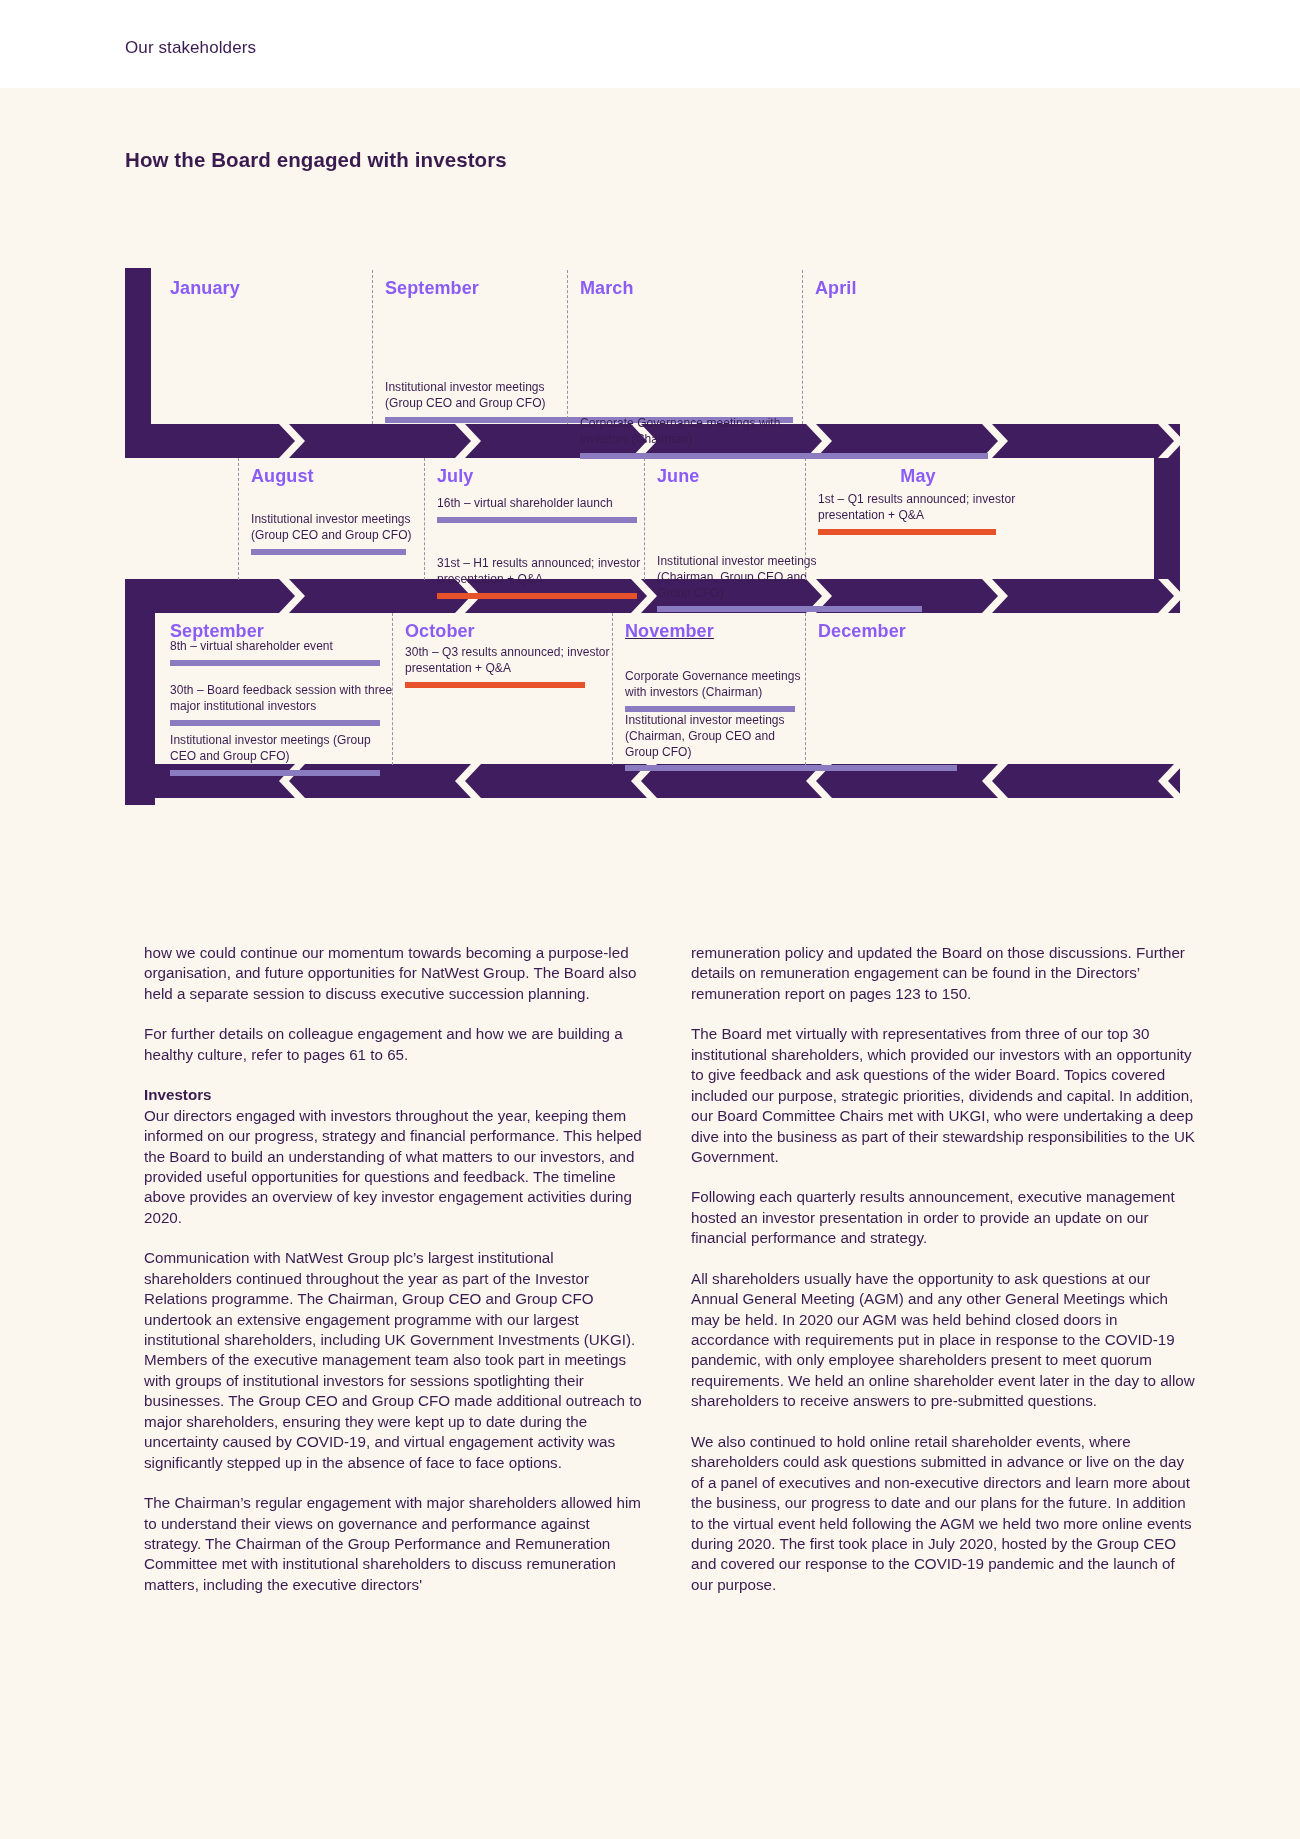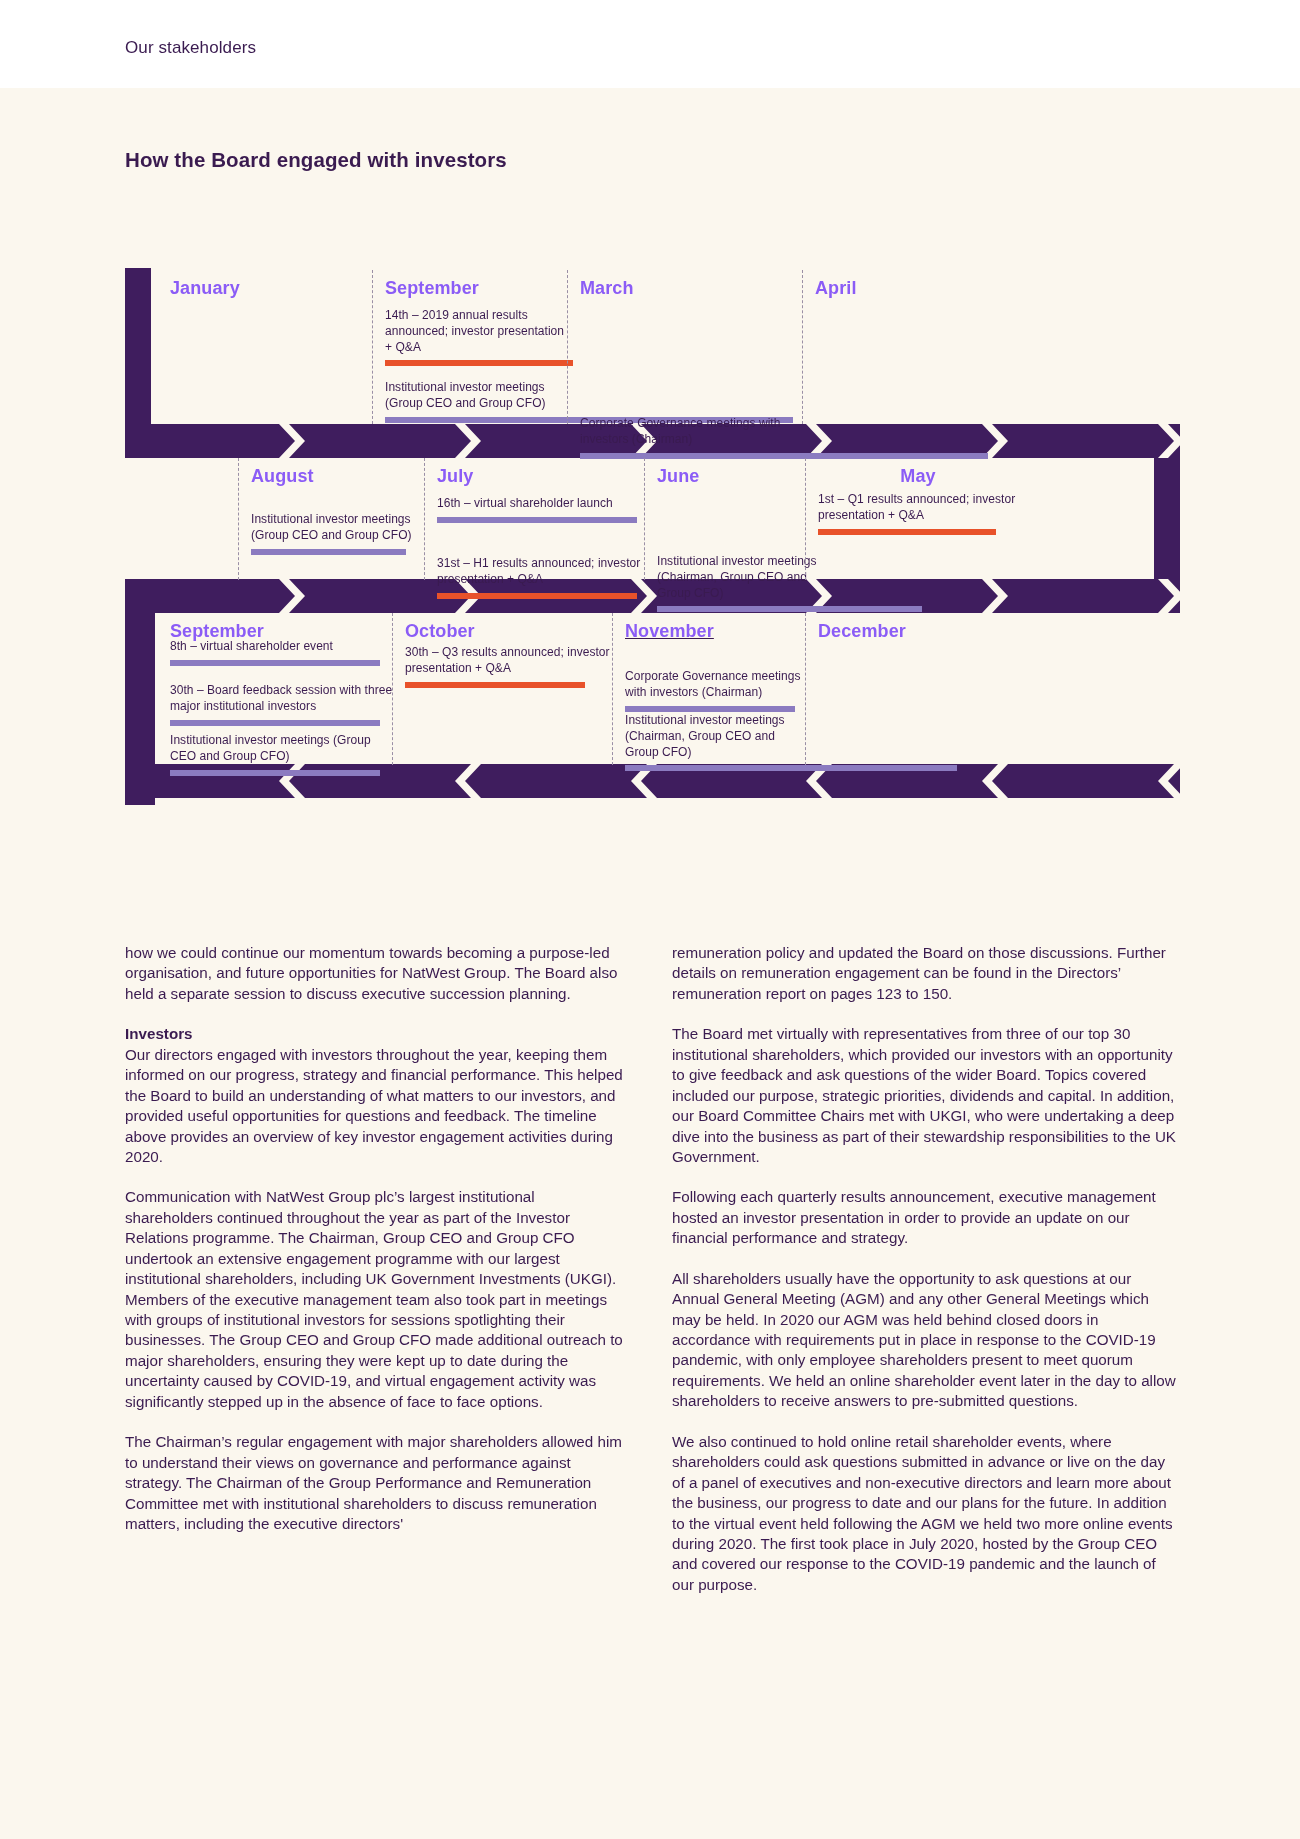--- a/index.html
+++ b/index.html
@@ -50,21 +50,21 @@
   
   .mcell{position:absolute;}
   .mname{font-size:18px;font-weight:bold;color:#8b5cf6;letter-spacing:.1px;}
   .mtext{font-size:12px;color:#3A1B50;line-height:1.32;letter-spacing:.05px;}
   .vdash{position:absolute;width:0;border-left:1.3px dashed #9a8fa5;}
   .bar{position:absolute;height:6px;border-radius:0;}
   .bar.purple{background:#8B7BC0;}
   .bar.orange{background:#E8522A;}
 
   
-  .col{position:absolute;font-size:15.2px;line-height:1.345;color:#3A1B50;}
+  .col{position:absolute;font-size:15.2px;line-height:1.345;color:#3A1B50;margin-left:19px;}
   .col p{margin:0 0 20px 0;}
   .col p:last-child{margin-bottom:0;}
   .lead{font-weight:bold;}
   .colL{left:125px;top:855px;width:500px;}
   .colR{left:672px;top:855px;width:508px;}
 </style>
 </head>
 <body>
 
 <div class="page">
@@ -181,24 +181,20 @@
             <polygon points="26,0 16,0 0,17 16,34 26,34 10,17" fill="#FBF7EE"></polygon>
           </svg>
         </div>
         <div class="mcell" style="left: 45px; top: 62px; width: 200px;">
           <div class="mname">January</div>
         </div>
         <div class="vdash" style="left: 247px; top: 54px; height: 154px;"></div>
         <div class="mcell" style="left: 260px; top: 62px; width: 185px;">
           <div class="mname">September</div>
         </div>
-        <div class="mcell" style="left: 260px; top: 92px; width: 185px;">
-          <div class="mtext">14th – 2019 annual results announced; investor presentation + Q&amp;A</div>
-          <div class="bar orange" style="position: relative; margin-top: 5px; width: 188px;"></div>
-        </div>
         <div class="mcell" style="left: 260px; top: 164px; width: 185px;">
           <div class="mtext">Institutional investor meetings (Group CEO and Group CFO)</div>
           <div class="bar purple" style="position: relative; margin-top: 5px; width: 408px;"></div>
         </div>
         <div class="vdash" style="left: 442px; top: 54px; height: 154px;"></div>
         <div class="mcell" style="left: 455px; top: 62px; width: 215px;">
           <div class="mname">March</div>
         </div>
         <div class="mcell" style="left: 455px; top: 200px; width: 215px;">
           <div class="mtext">Corporate Governance meetings with investors (Chairman)</div>
@@ -280,20 +276,21 @@
           <div class="bar purple" style="position: relative; margin-top: 5px; width: 332px;"></div>
         </div>
         <div class="vdash" style="left: 680px; top: 397px; height: 152px;"></div>
         <div class="mcell" style="left: 693px; top: 405px; width: 200px;">
           <div class="mname">December</div>
         </div>
       </div>
 
     <div class="col colL">
         <p><span>how we could continue our momentum towards becoming a purpose-led organisation, and future opportunities for NatWest Group. The Board also held a separate session to discuss executive succession planning.</span></p>
+        <p><span>For further details on colleague engagement and how we are building a healthy culture, refer to pages 61 to 65.</span></p>
         <p><span class="lead">Investors</span><br><span>Our directors engaged with investors throughout the year, keeping them informed on our progress, strategy and financial performance.  This helped the Board to build an understanding of what matters to our investors, and provided useful opportunities for questions and  feedback. The timeline above provides an overview of key investor engagement activities during 2020.</span></p>
         <p><span>Communication with NatWest Group plc’s largest institutional shareholders continued throughout the year as part of the Investor Relations programme. The Chairman, Group CEO and Group CFO undertook an extensive engagement programme with our largest institutional shareholders, including UK Government Investments (UKGI).  Members of the executive management team also took part in meetings with groups of institutional investors for sessions spotlighting their businesses. The Group CEO and Group CFO made additional outreach to major shareholders, ensuring they were kept up to date during the uncertainty caused by COVID-19, and virtual engagement activity was significantly stepped up in the absence of face to face options.</span></p>
         <p><span>The Chairman’s regular engagement with major shareholders allowed him to understand their views on governance and performance against strategy. The Chairman of the Group Performance and Remuneration Committee met with institutional shareholders to discuss remuneration matters, including the executive directors'</span></p>
       </div>
     <div class="col colR">
         <p><span>remuneration policy and updated the Board on those discussions.  Further details on remuneration engagement can be found in the Directors’ remuneration report on pages 123 to 150.</span></p>
         <p><span>The Board met virtually with representatives from three of our top 30 institutional shareholders, which provided our investors with an opportunity to give feedback and ask questions of the wider Board.  Topics covered included our purpose, strategic priorities, dividends and capital.  In addition, our Board Committee Chairs met with UKGI, who were undertaking a deep dive into the business as part of their stewardship responsibilities to the UK Government.</span></p>
         <p><span>Following each quarterly results announcement, executive management hosted an investor presentation in order to provide an update on our financial performance and strategy.</span></p>
         <p><span>All shareholders usually have the opportunity to ask questions at our Annual General Meeting (AGM) and any other General Meetings which may be held.  In 2020 our AGM was held behind closed doors in accordance with requirements put in place in response to the COVID-19 pandemic, with only employee shareholders present to meet quorum requirements. We held an online shareholder event later in the day to allow shareholders to receive answers to pre-submitted questions.</span></p>
         <p><span>We also continued to hold online retail shareholder events, where shareholders could ask questions submitted in advance or live on the day of a panel of executives and non-executive directors and learn more about the business, our progress to date and our plans for the future. In addition to the virtual event held following the AGM we held two more online events during 2020. The first took place in July 2020, hosted by the Group CEO and covered our response to the COVID-19 pandemic and the launch of our purpose.</span></p>

